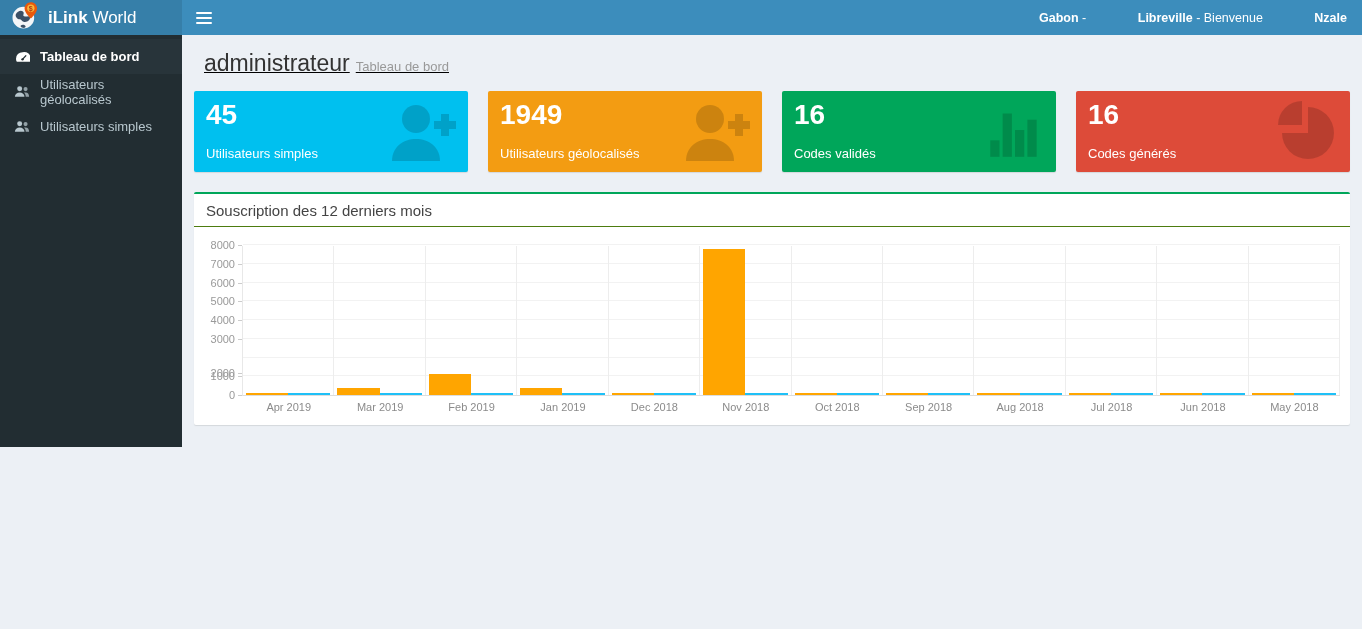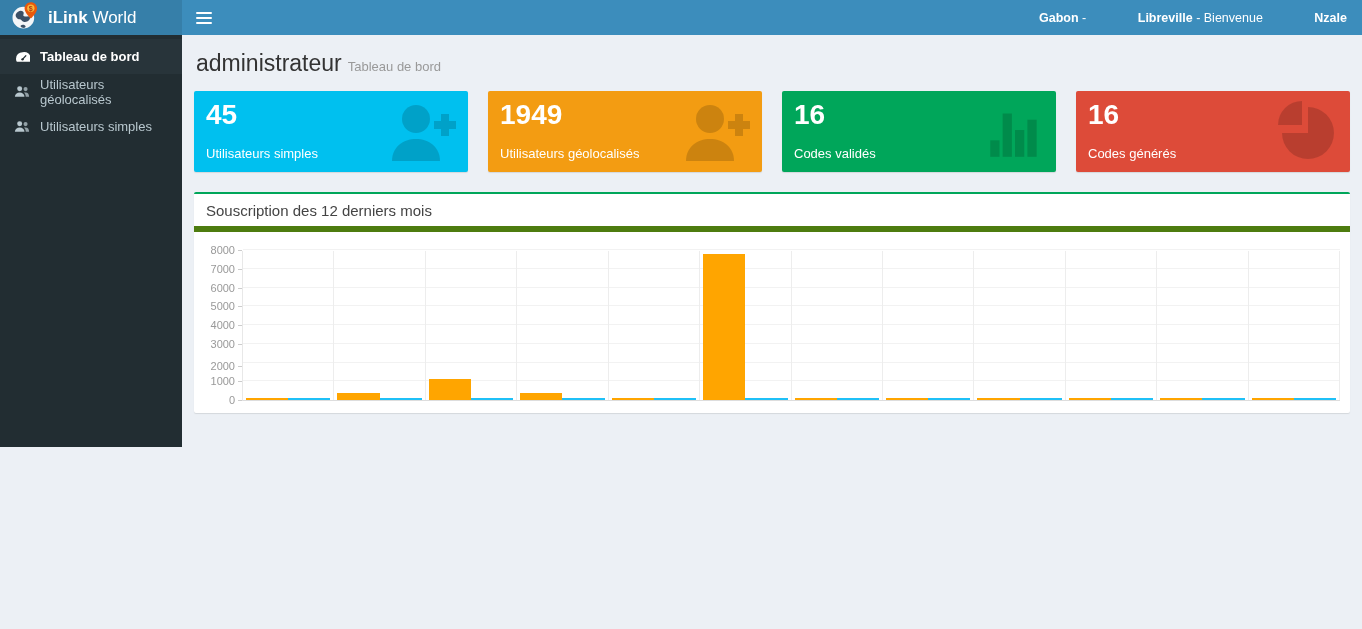--- a/index.html
+++ b/index.html
@@ -21,36 +21,36 @@
 
   
   .main-col { flex: 1; display: flex; flex-direction: column; min-width: 0; }
   .navbar { height: 35px; background: #3c8dbc; flex-shrink: 0; display: flex; align-items: center; justify-content: space-between; padding: 0 15px 0 14px; color: #fff; }
   .hamburger { width: 16px; display: flex; flex-direction: column; gap: 3px; cursor: pointer; }
   .hamburger i { display: block; height: 2px; background: #fff; border-radius: 1px; }
   .nav-right { font-size: 12.5px; }
   .nav-right b { font-weight: bold; margin-left: 48px; }
 
   .content { flex: 1; padding: 13px 12px 0 12px; overflow: hidden; }
-  .page-header { margin: 2px 2px 14px 2px; }
+  .page-header { margin: 2px 2px 14px 10px; text-decoration: underline; }
   .page-title { font-size: 23px; font-weight: 400; color: #333; }
   .page-subtitle { font-size: 13px; color: #999; margin-left: 6px; }
 
   
   .cards { display: flex; gap: 20px; margin-bottom: 20px; }
   .card { flex: 1; height: 81px; border-radius: 2px; color: #fff; position: relative; padding: 9px 12px; box-shadow: 0 1px 1px rgba(0,0,0,0.1); overflow: hidden; }
   .card-value { font-size: 28px; font-weight: bold; line-height: 1.1; }
   .card-label { font-size: 13px; position: absolute; left: 12px; bottom: 11px; }
   .card-icon { position: absolute; right: 8px; top: 6px; color: rgba(0,0,0,0.16); }
   .card-icon svg { display: block; }
 
   
   .panel { background: #fff; border-radius: 2px; box-shadow: 0 1px 1px rgba(0,0,0,0.1); }
   .panel-accent { height: 2px; border-radius: 2px 2px 0 0; }
-  .panel-header { padding: 8px 12px 7px 12px; font-size: 15px; color: #444; border-bottom: 6px solid #4d7c0f; }
+  .panel-header { padding: 8px 12px 7px 12px; font-size: 15px; color: #444; border-bottom: 1px solid #4d7c0f; }
   .chart-body { padding: 19px 10px 12px 8px; }
   .chart-flex { display: flex; }
   .y-axis { width: 40px; position: relative; height: 150px; flex-shrink: 0; }
   .ytick { position: absolute; right: 0; font-size: 11px; color: #999; line-height: 11px; display: flex; align-items: center; margin-top: 28px; }
   .ytick::after { content: ""; display: inline-block; width: 4px; height: 1px; background: #ccc; margin-left: 3px; }
   .plot { flex: 1; position: relative; height: 150px; border-left: 1px solid #e8e8e8; border-bottom: 1px solid #ddd; }
   .hgrid { position: absolute; left: 0; right: 0; height: 1px; background: #f2f2f2; }
   .groups { position: absolute; left: 0; right: 0; top: 0; bottom: 0; display: flex; }
   .group { flex: 1; display: flex; align-items: flex-end; justify-content: center; border-right: 1px solid #ededed; padding: 0 3px; }
   .bar { flex: 1; max-width: 44px; }
@@ -188,21 +188,21 @@
         </div>
 
       <div class="panel">
         <div class="panel-accent" id="panel-accent" style="background: rgb(0, 166, 90);"></div>
         <div class="panel-header">Souscription des 12 derniers mois</div>
         <div class="chart-body">
           <div class="chart-flex">
             <div class="y-axis" id="y-axis">
                 <div class="ytick" style="bottom: -5px;">0</div>
                 <div class="ytick" style="bottom: 13.75px;">1000</div>
-                <div class="ytick" style="bottom: 29px;">2000</div>
+                <div class="ytick" style="bottom: 17px;">2000</div>
                 <div class="ytick" style="bottom: 51.25px;">3000</div>
                 <div class="ytick" style="bottom: 70px;">4000</div>
                 <div class="ytick" style="bottom: 88.75px;">5000</div>
                 <div class="ytick" style="bottom: 107.5px;">6000</div>
                 <div class="ytick" style="bottom: 126.25px;">7000</div>
                 <div class="ytick" style="bottom: 145px;">8000</div>
               </div>
             <div class="plot" id="plot">
                 <div class="hgrid" style="bottom: 18.75px;"></div>
                 <div class="hgrid" style="bottom: 37.5px;"></div>
@@ -257,19 +257,33 @@
                     <div class="bar" style="height: 2px; background: rgb(255, 165, 0);"></div>
                     <div class="bar" style="height: 2px; background: rgb(31, 192, 247);"></div>
                   </div>
                   <div class="group">
                     <div class="bar" style="height: 2px; background: rgb(255, 165, 0);"></div>
                     <div class="bar" style="height: 2px; background: rgb(31, 192, 247);"></div>
                   </div>
                 </div>
               </div>
           </div>
+          <div class="x-axis" id="x-axis">
+              <div class="xlabel">Apr 2019</div>
+              <div class="xlabel">Mar 2019</div>
+              <div class="xlabel">Feb 2019</div>
+              <div class="xlabel">Jan 2019</div>
+              <div class="xlabel">Dec 2018</div>
+              <div class="xlabel">Nov 2018</div>
+              <div class="xlabel">Oct 2018</div>
+              <div class="xlabel">Sep 2018</div>
+              <div class="xlabel">Aug 2018</div>
+              <div class="xlabel">Jul 2018</div>
+              <div class="xlabel">Jun 2018</div>
+              <div class="xlabel">May 2018</div>
+            </div>
         </div>
       </div>
     </div>
 
 
   </div>
 </div>
 
 </body></html>

